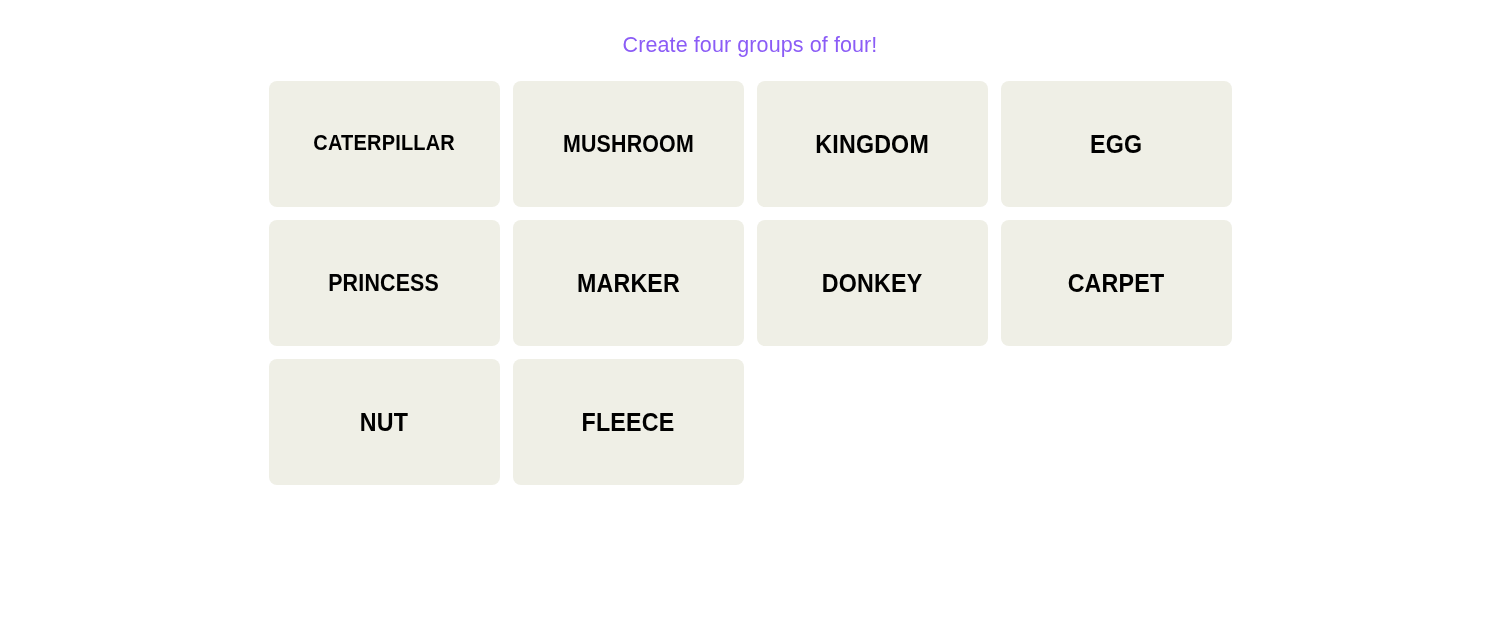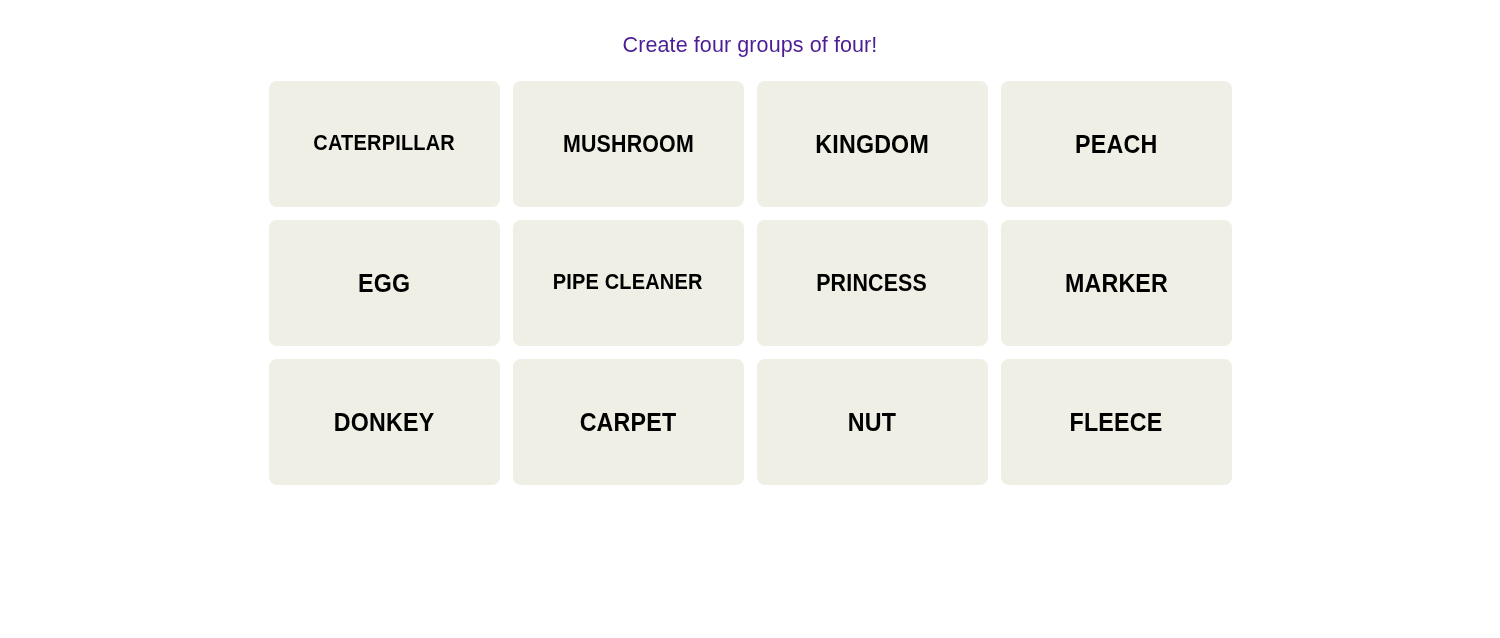--- a/index.html
+++ b/index.html
@@ -20,21 +20,21 @@
     align-items: center;
   }
 
   
   .board-title {
     margin-top: 30px;
     font-size: 21.5px;
     font-weight: 400;
     line-height: 30px;
     letter-spacing: 0.1px;
-    color: #4c1d95;
+    color: #8b5cf6;
     text-align: center;
     white-space: nowrap;
   }
 
   
   .grid-wrap {
     margin-top: 21px;
     width: 964px;
   }
 
@@ -89,27 +89,21 @@
       <button class="tile">
         <span class="tile-label len-xlong">CATERPILLAR</span>
       </button>
       <button class="tile">
         <span class="tile-label len-long">MUSHROOM</span>
       </button>
       <button class="tile">
         <span class="tile-label">KINGDOM</span>
       </button>
       <button class="tile">
-        <span class="tile-label">PEACH</span>
-      </button>
-      <button class="tile">
         <span class="tile-label">EGG</span>
-      </button>
-      <button class="tile">
-        <span class="tile-label len-xlong">PIPE CLEANER</span>
       </button>
       <button class="tile">
         <span class="tile-label len-long">PRINCESS</span>
       </button>
       <button class="tile">
         <span class="tile-label">MARKER</span>
       </button>
       <button class="tile">
         <span class="tile-label">DONKEY</span>
       </button>

